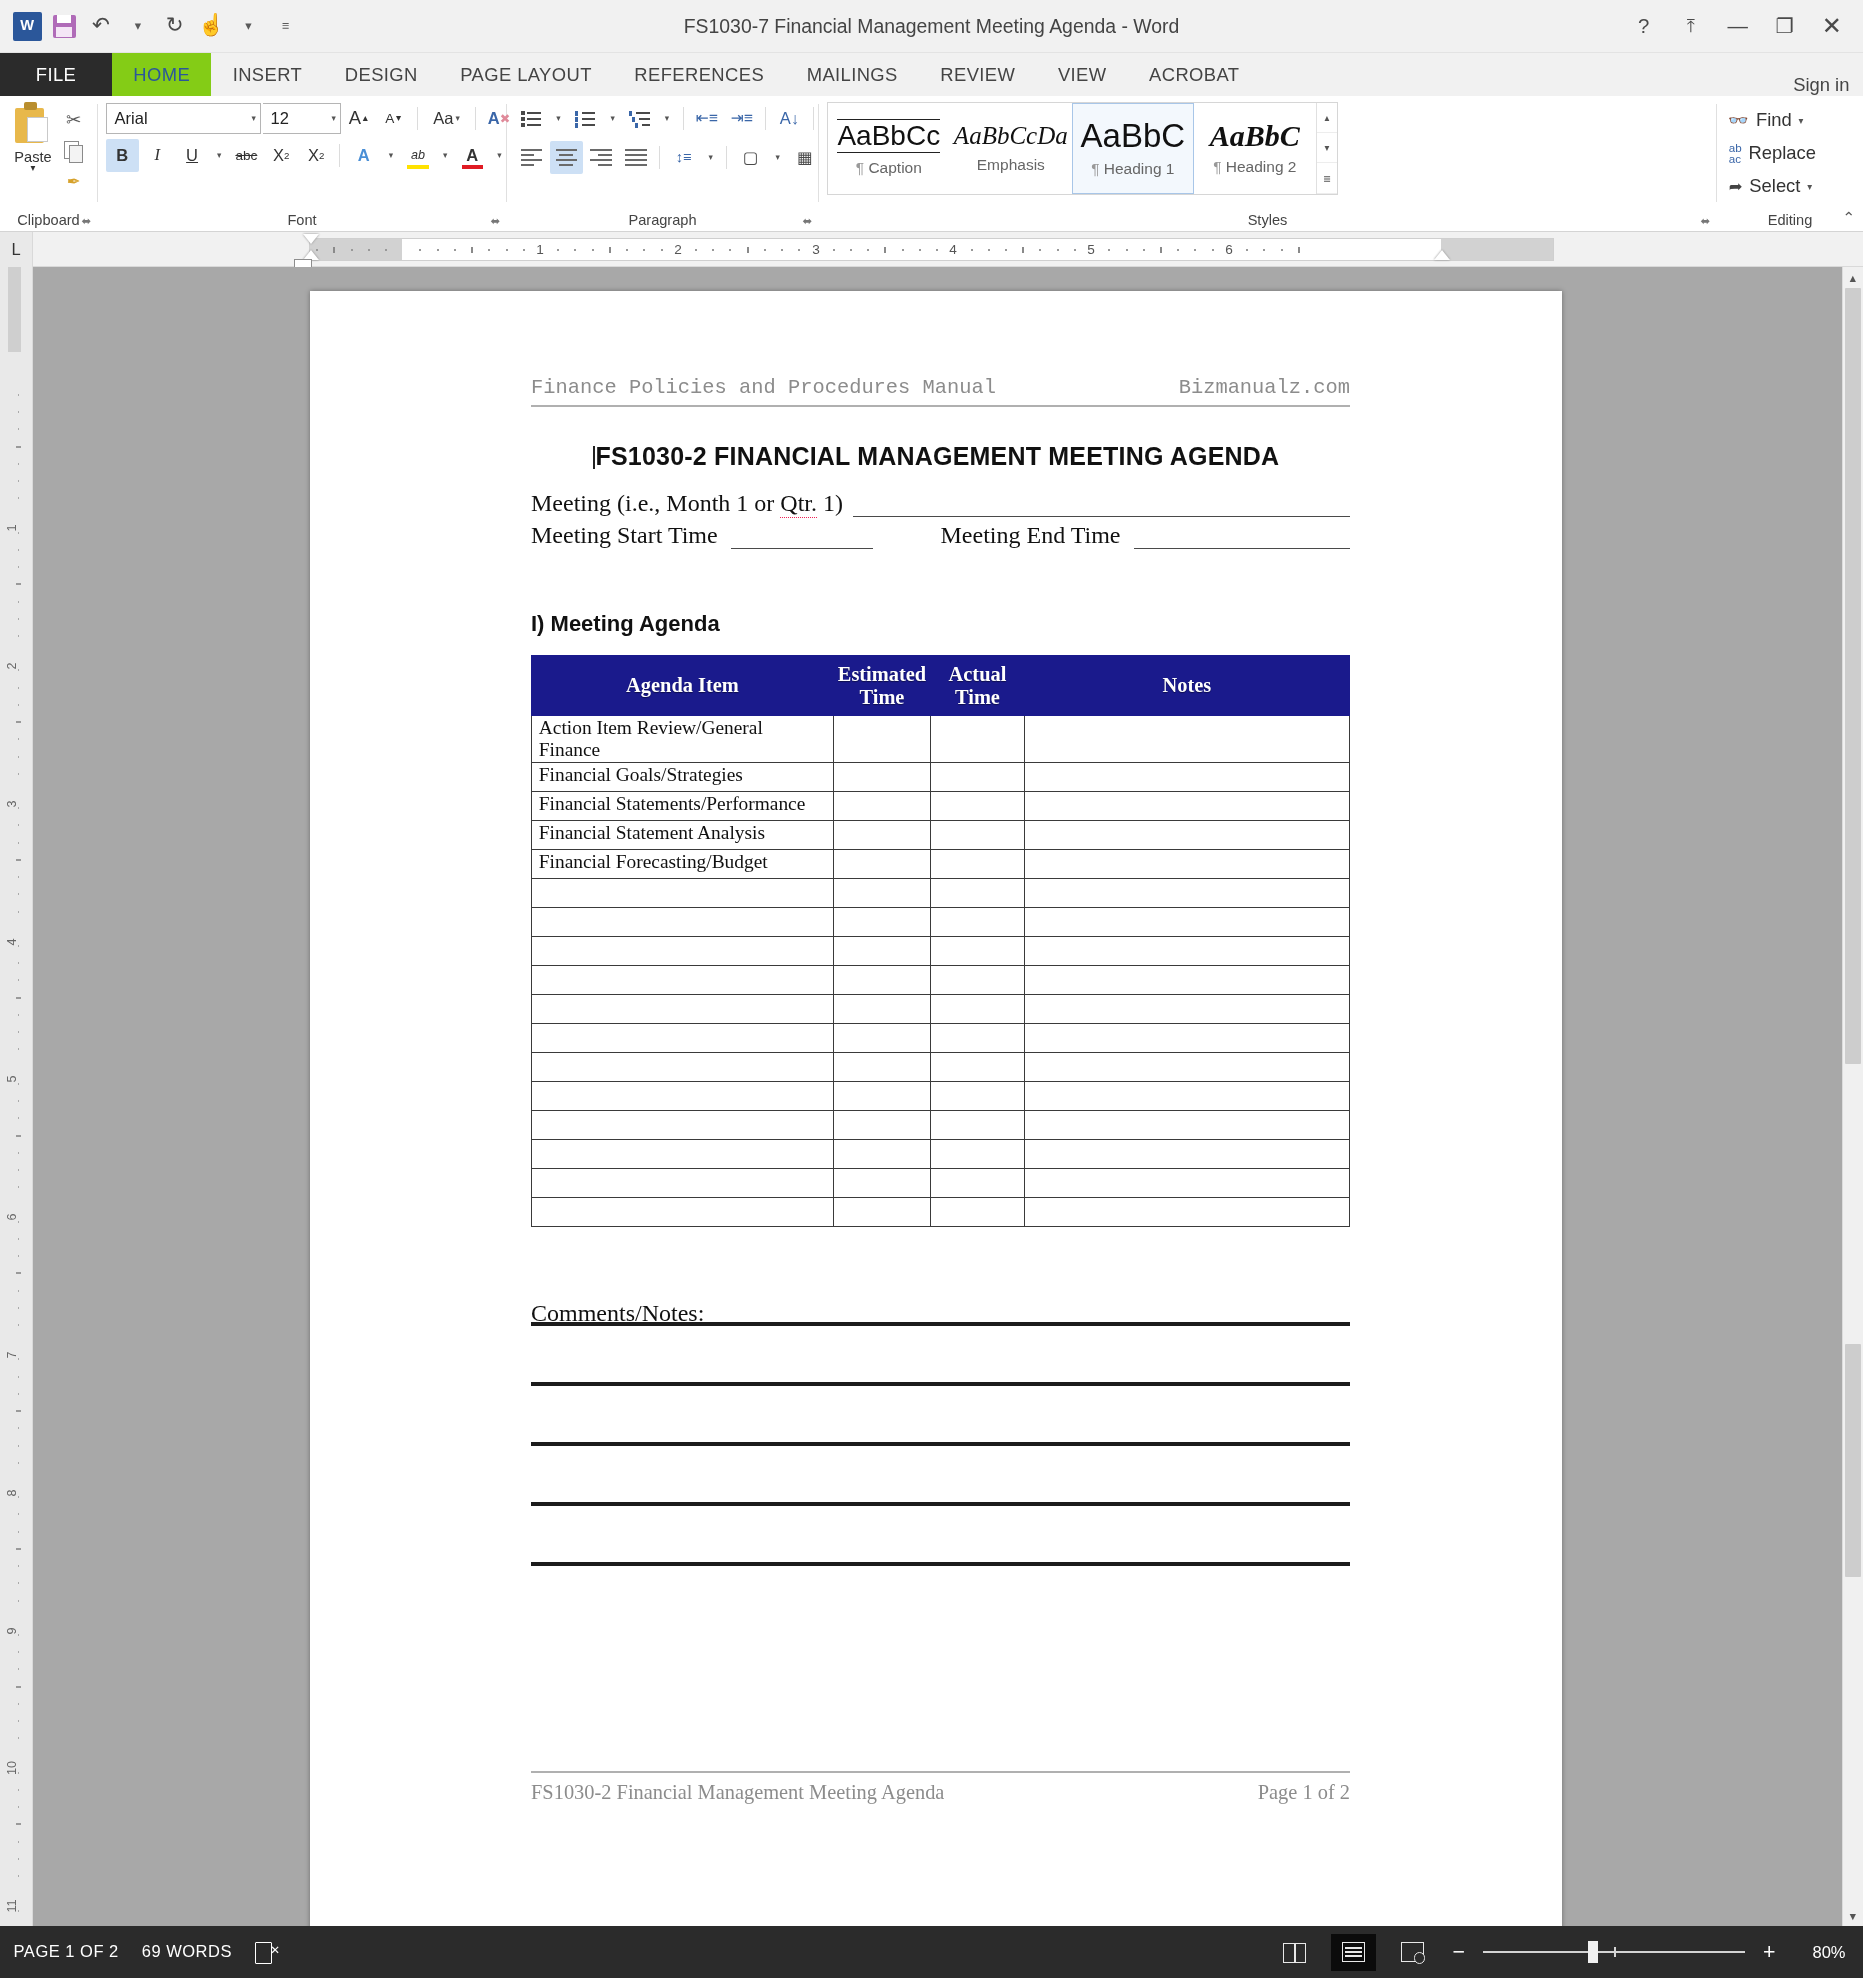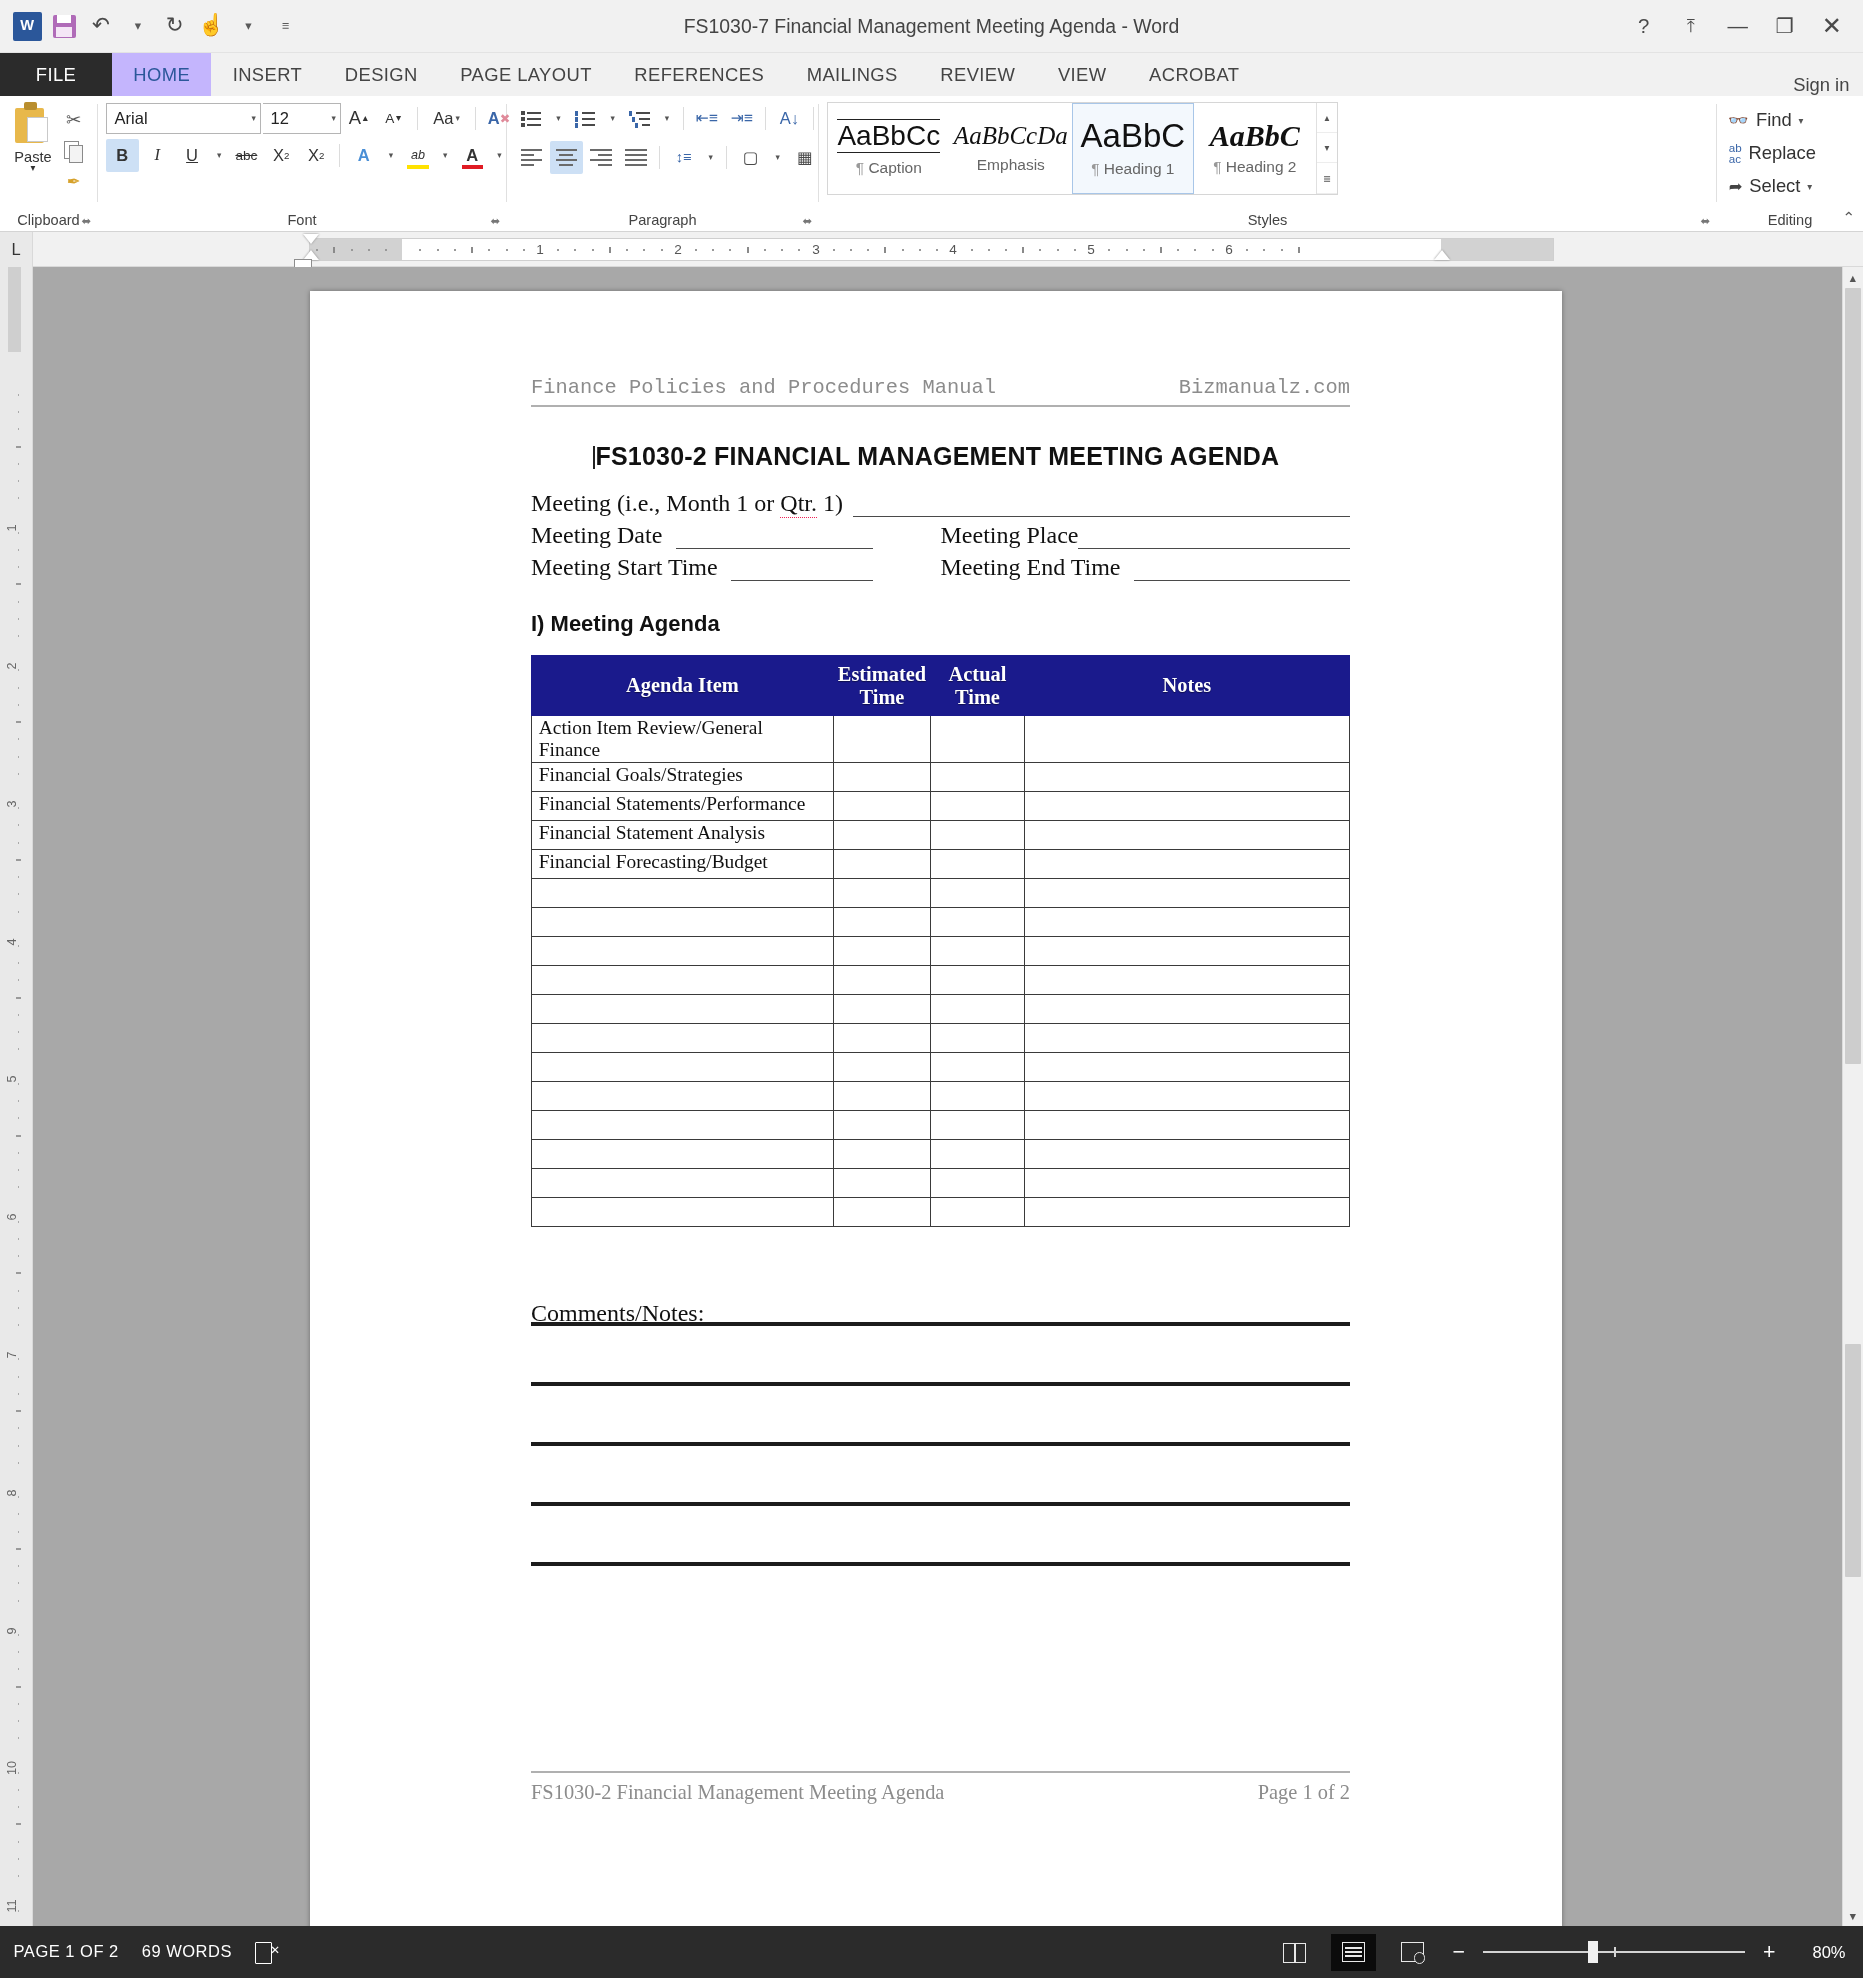--- a/index.html
+++ b/index.html
@@ -56,21 +56,21 @@
   }
   .tab-file{
     background:#2b2b2b; color:#fff; height:43px; width:112px;
     display:flex;align-items:center;justify-content:center;
     font-size:18.4px; letter-spacing:0.4px; cursor:pointer;
   }
   .tab{
     height:43px; padding:0 21.3px; display:flex; align-items:center;
     font-size:18.4px; color:#444; letter-spacing:0.4px; cursor:pointer;
   }
-  .tab.active{ background:#c4b5fd; color:#2b579a; }
+  .tab.active{ background:#84cc16; color:#2b579a; }
   .signin{
     margin-left:auto; padding-right:13.6px; font-size:18.4px; color:#444; cursor:pointer;
   }
 
   
   .ribbon{
     height:136px; background:#fff; border-bottom:1px solid #d4d4d4;
     display:flex; position:relative;
   }
   .grp{ position:relative; height:136px; display:flex; flex-direction:column; }
@@ -830,30 +830,20 @@
 
         <div class="doc-title"><span class="caret-bar"></span><span>FS1030-2 FINANCIAL MANAGEMENT MEETING AGENDA</span></div>
 
         <div class="fields">
           <div class="fline">
             <span class="flabel"><span>Meeting (i.e., Month 1 or </span><span class="misspell">Qtr.</span><span> 1)</span></span>
             <span class="fblank" style="flex:1;margin-left:9.7px;"></span>
           </div>
           <div class="fline">
             <span class="half">
-              <span class="flabel">Meeting Date</span>
-              <span class="fblank" style="flex:1;margin-left:13.6px;margin-right:68px;"></span>
-            </span>
-            <span class="half">
-              <span class="flabel">Meeting Place</span>
-              <span class="fblank" style="flex:1;"></span>
-            </span>
-          </div>
-          <div class="fline">
-            <span class="half">
               <span class="flabel">Meeting Start Time</span>
               <span class="fblank" style="flex:1;margin-left:13.6px;margin-right:68px;"></span>
             </span>
             <span class="half">
               <span class="flabel">Meeting End Time</span>
               <span class="fblank" style="flex:1;margin-left:13.6px;"></span>
             </span>
           </div>
         </div>
 

